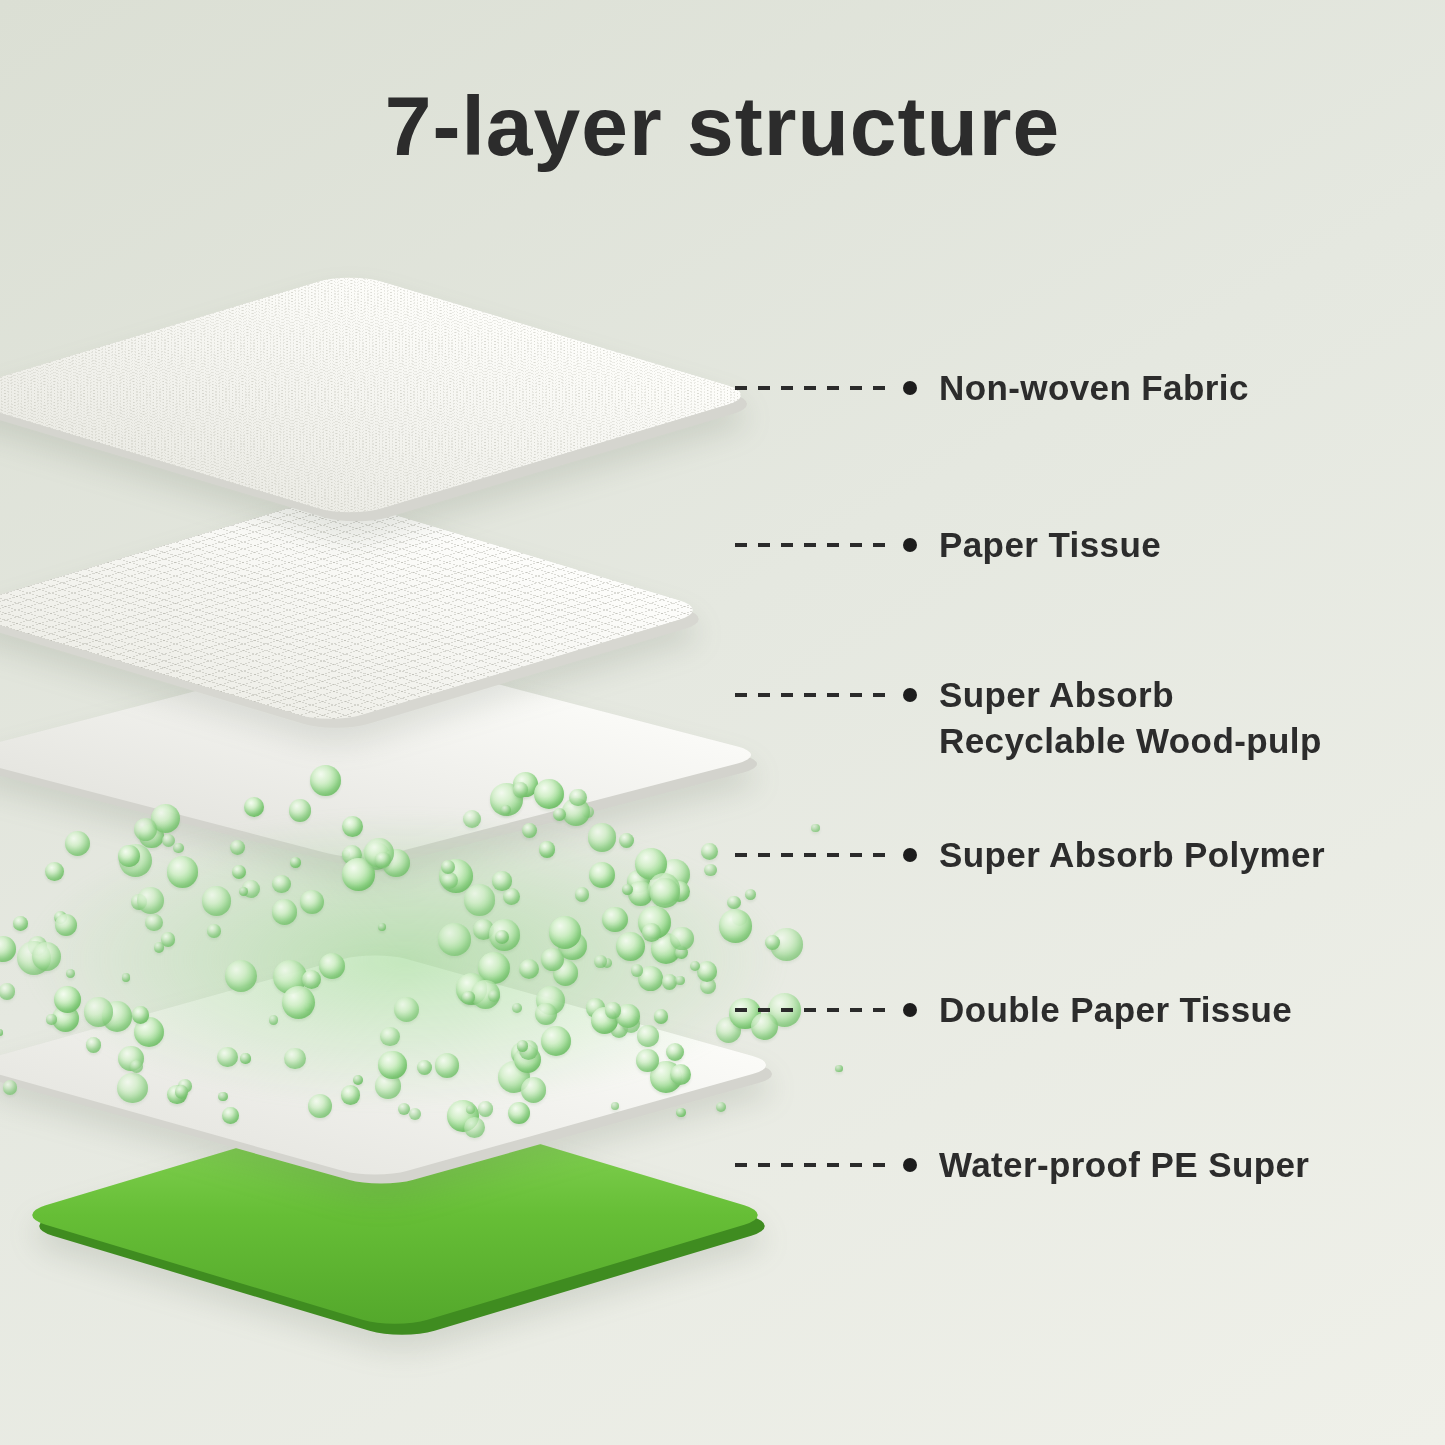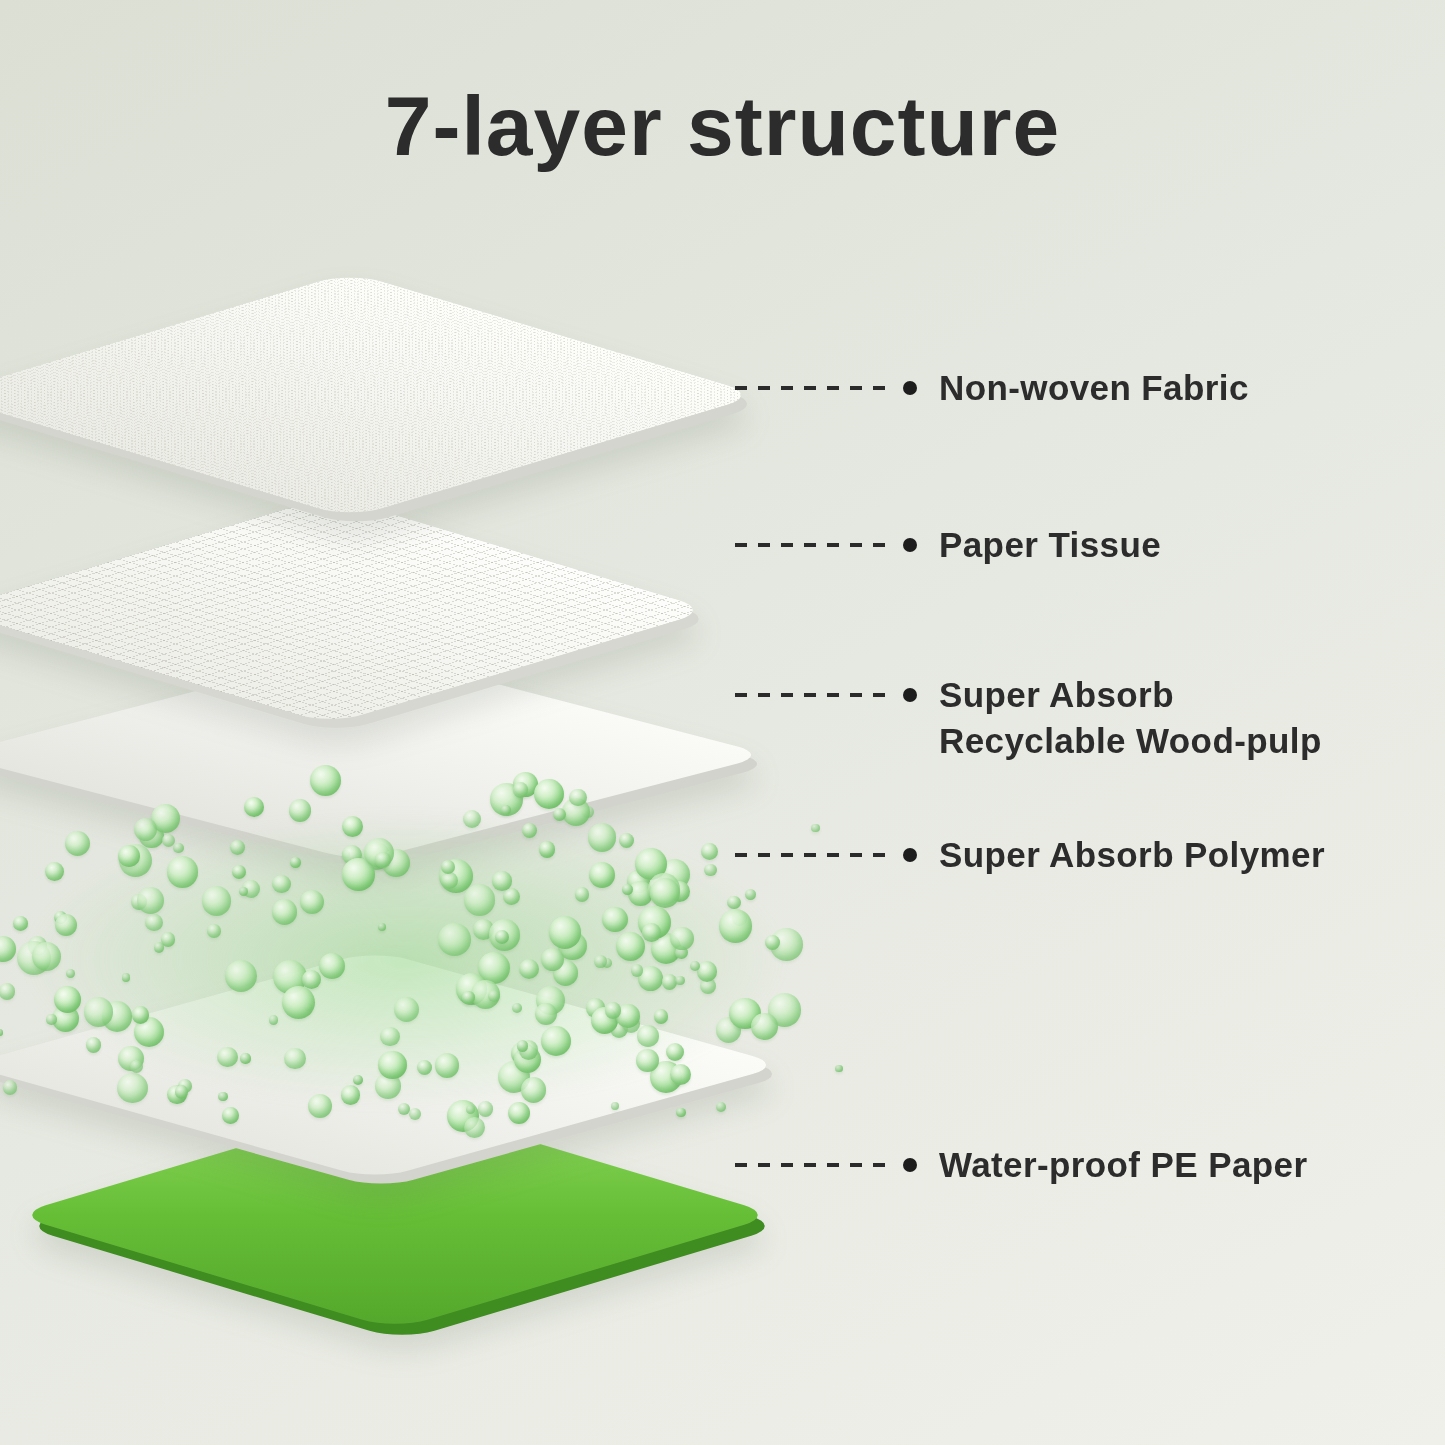--- a/index.html
+++ b/index.html
@@ -337,22 +337,29 @@
 
   <div class="callout" style="top:672px;z-index:10;">
     <div class="lead">
       <div class="dash"></div>
       <div class="dot"></div>
     </div>
     <div class="clabel">Super Absorb
 Recyclable Wood-pulp</div>
   </div>
 
+  <div class="callout" style="top:987px;z-index:10;">
+    <div class="lead">
+      <div class="dash"></div>
+      <div class="dot"></div>
+    </div>
+    <div class="clabel">Double Paper Tissue</div>
+  </div>
 
   <div class="callout" style="top:1142px;z-index:10;">
     <div class="lead">
       <div class="dash"></div>
       <div class="dot"></div>
     </div>
-    <div class="clabel">Water-proof PE Paper</div>
+    <div class="clabel">Water-proof PE Super</div>
   </div>
 
 </div>
 
 </body></html>

